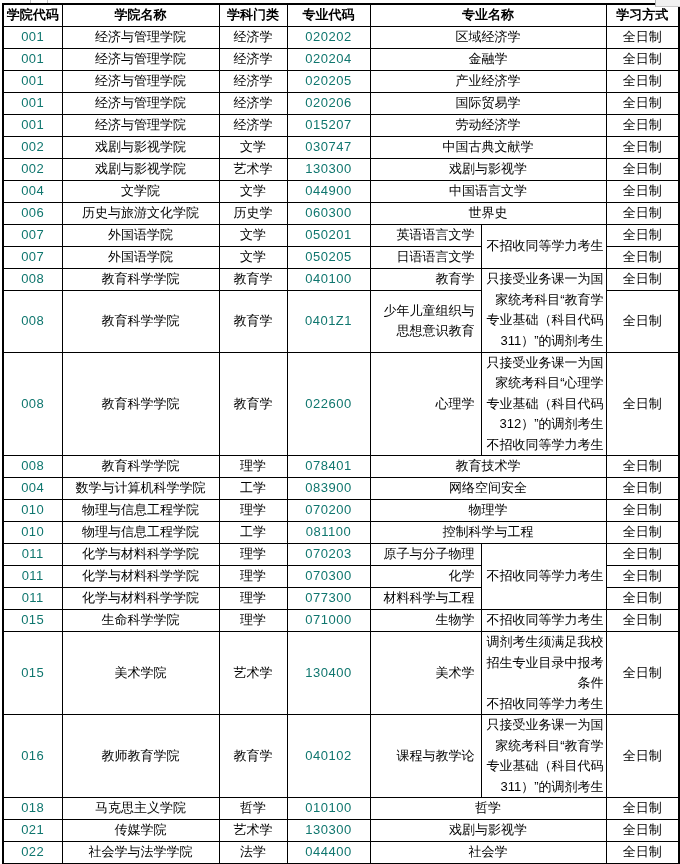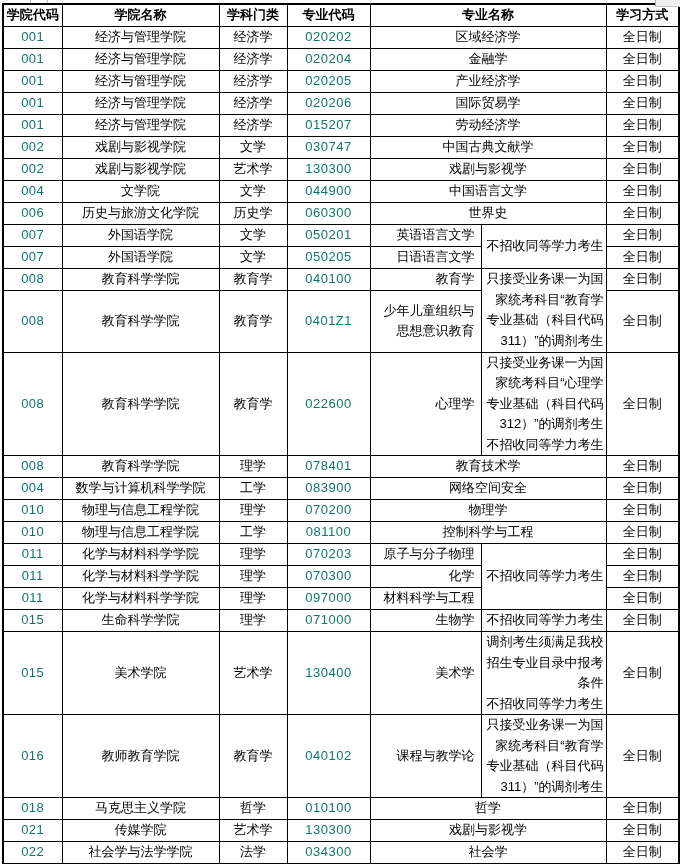--- a/index.html
+++ b/index.html
@@ -212,21 +212,21 @@
       <td>化学与材料科学学院</td>
       <td>理学</td>
       <td class="num">070300</td>
       <td class="major">化学</td>
       <td>全日制</td>
     </tr>
     <tr>
       <td class="num">011</td>
       <td>化学与材料科学学院</td>
       <td>理学</td>
-      <td class="num">097000</td>
+      <td class="num">077300</td>
       <td class="major">材料科学与工程</td>
       <td>全日制</td>
     </tr>
     <tr>
       <td class="num">015</td>
       <td>生命科学学院</td>
       <td>理学</td>
       <td class="num">071000</td>
       <td class="major">生物学</td>
       <td class="remark">不招收同等学力考生</td>
@@ -266,18 +266,18 @@
       <td>传媒学院</td>
       <td>艺术学</td>
       <td class="num">130300</td>
       <td colspan="2">戏剧与影视学</td>
       <td>全日制</td>
     </tr>
     <tr>
       <td class="num">022</td>
       <td>社会学与法学学院</td>
       <td>法学</td>
-      <td class="num">034300</td>
+      <td class="num">044400</td>
       <td colspan="2">社会学</td>
       <td>全日制</td>
     </tr>
   </tbody>
 </table>
 
 </body></html>

